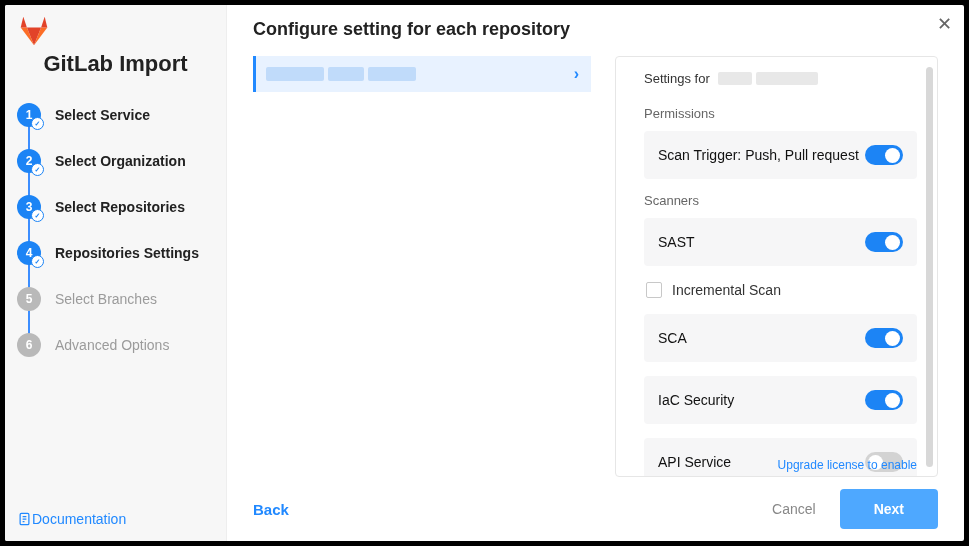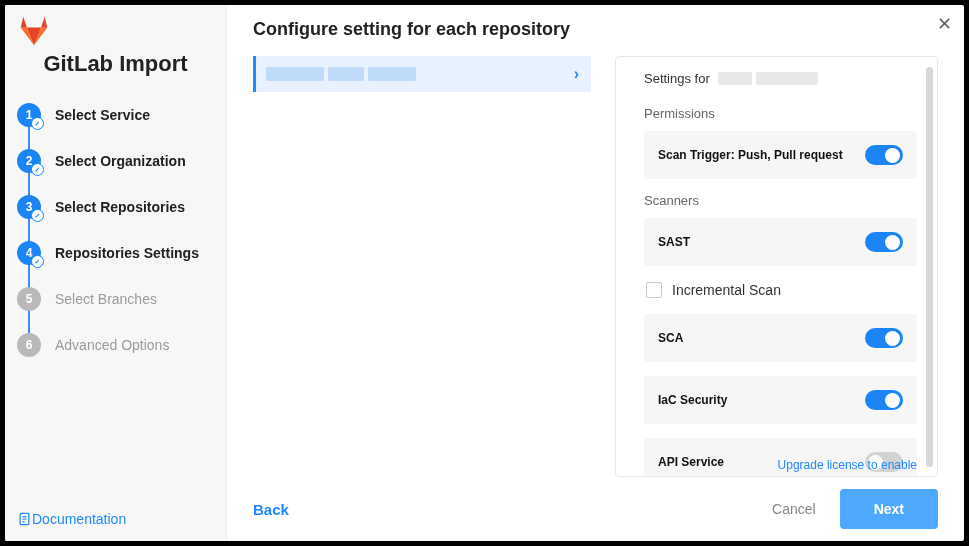--- a/index.html
+++ b/index.html
@@ -28,21 +28,21 @@
   .sk span { display: inline-block; height: 14px; background: #c0dbfa; border-radius: 2px; }
   .chev { color: #2189ff; font-size: 16px; font-weight: 600; }
   .rightcol { flex: 1; border: 1px solid #e6e6e6; border-radius: 4px; padding: 14px 6px 14px 28px; overflow-y: hidden; position: relative; }
   .rightcol::after { content: ""; position: absolute; right: 4px; top: 10px; width: 7px; height: 400px; background: #d8d8d8; border-radius: 4px; }
   .rightcol-inner { padding-right: 14px; }
   .settings-for { font-size: 13px; color: #333; display: flex; align-items: center; gap: 8px; margin-bottom: 20px; }
   .sk2 { display: flex; gap: 4px; }
   .sk2 span { display: inline-block; height: 13px; background: #e8e8e8; border-radius: 2px; }
   .sec-lab { font-size: 13px; color: #666; margin-bottom: 10px; }
   .toggle-row { background: #f6f6f7; border-radius: 4px; padding: 14px 14px; display: flex; align-items: center; justify-content: space-between; margin-bottom: 14px; }
-  .toggle-row .tx { font-size: 12px; color: #111; font-weight: 700; }
+  .toggle-row .tx { font-size: 14px; color: #111; font-weight: 400; }
   .toggle { width: 38px; height: 20px; border-radius: 20px; position: relative; cursor: pointer; }
   .toggle.on { background: #1c84f5; }
   .toggle.off { background: #d3d3d3; }
   .toggle::after { content: ""; width: 15px; height: 15px; background: #fff; border-radius: 50%; position: absolute; top: 2.5px; }
   .toggle.on::after { right: 3px; }
   .toggle.off::after { left: 3px; }
   .cb-row { display: flex; align-items: center; gap: 10px; margin: 16px 0 16px 2px; font-size: 14px; color: #333; }
   .cb { width: 16px; height: 16px; border: 1px solid #c8c8c8; border-radius: 2px; }
   .upg { font-size: 12px; color: #2189ff; position: absolute; right: 20px; bottom: 4px; }
   .footer { display: flex; align-items: center; padding-top: 12px; }

